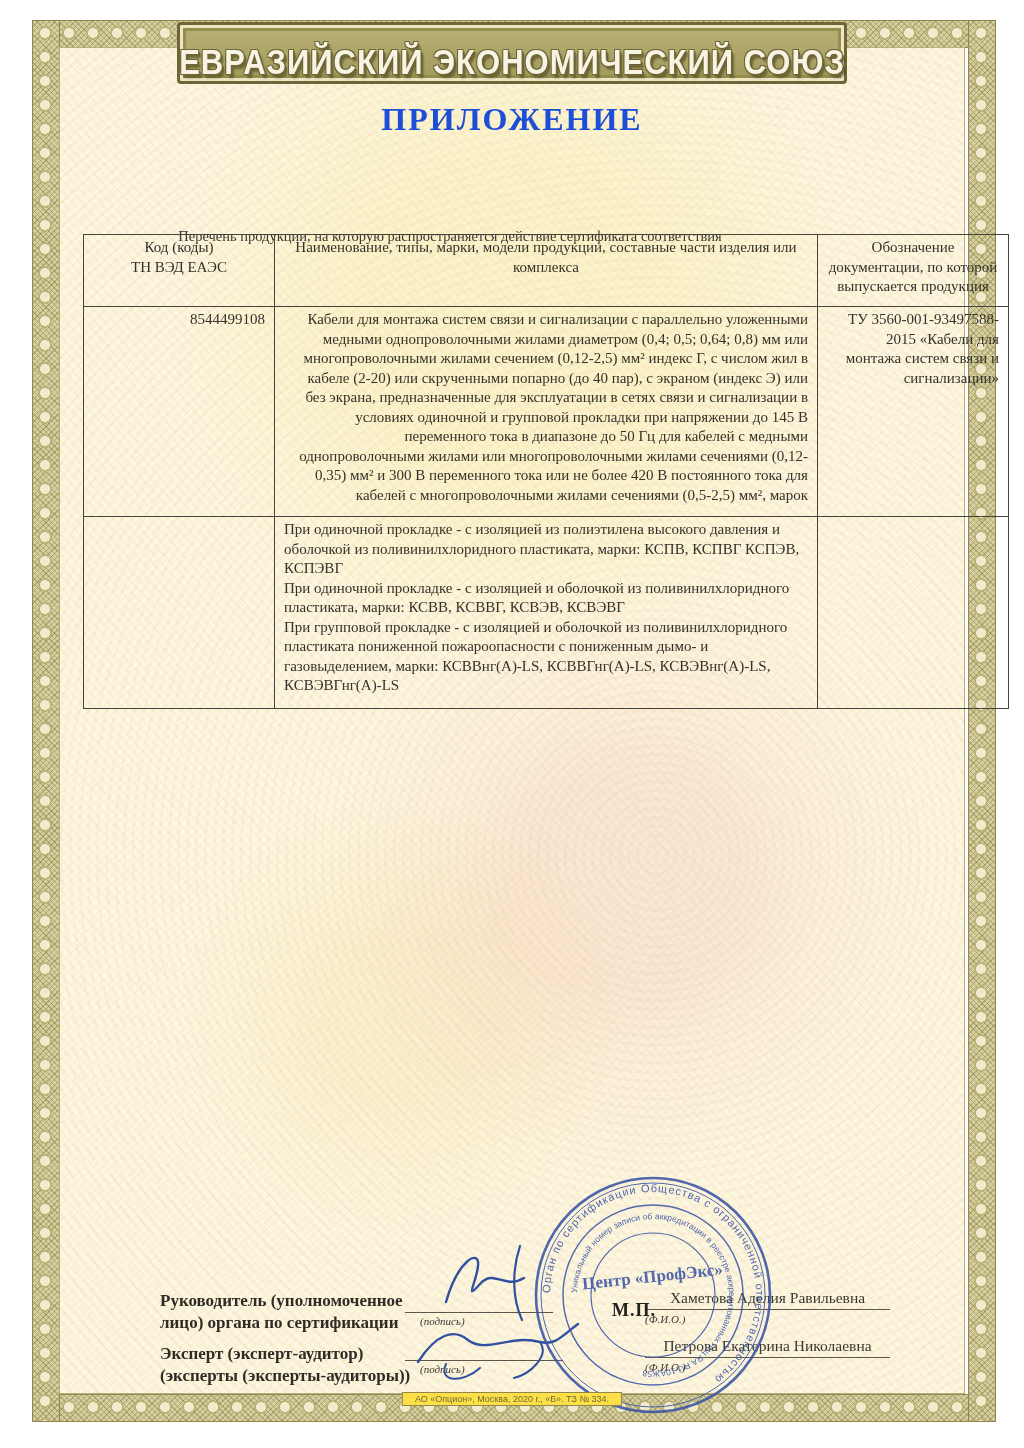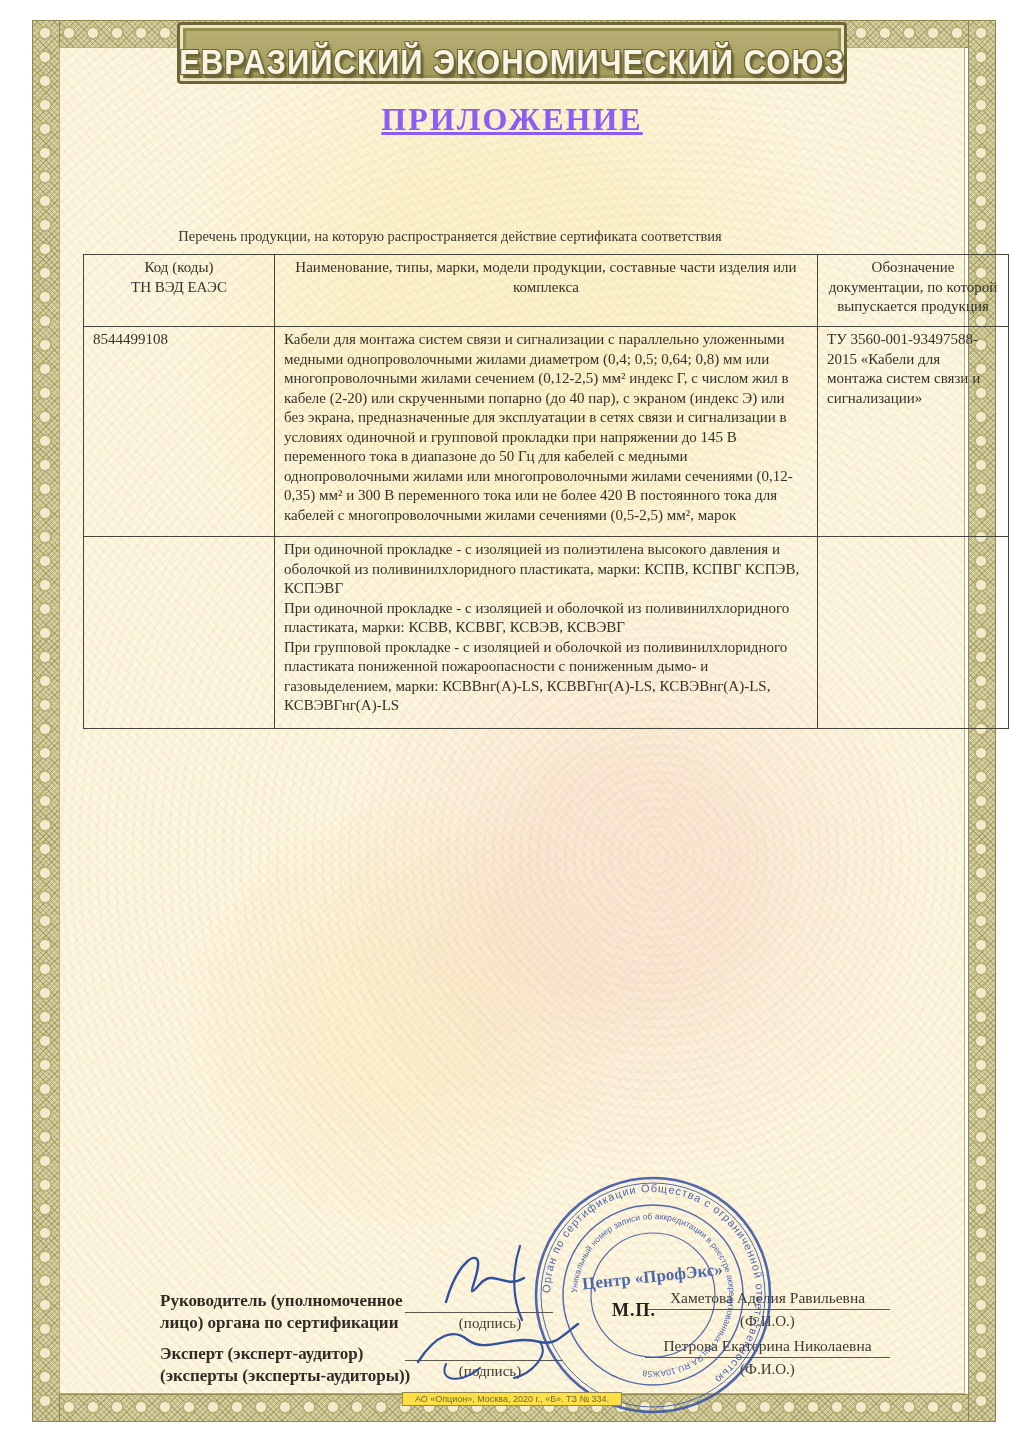--- a/index.html
+++ b/index.html
@@ -35,47 +35,47 @@
     box-shadow:inset 0 0 0 3px #ece6c4, inset 0 0 0 6px #968e4c;
     display:flex;align-items:flex-end;justify-content:center;}
   .banner-text{font-family:"Liberation Sans", sans-serif;font-weight:700;font-size:31px;letter-spacing:1px;
     color:#f8f4e4;white-space:nowrap;transform:scaleY(1.12);
     text-shadow:-1px -1px 0 #6e6636, 1px -1px 0 #6e6636, -1px 1px 0 #6e6636, 2px 2px 0 #6e6636, 3px 3px 2px rgba(60,55,20,.55);}
 
   .abs{position:absolute;z-index:5;}
   .pre-line{white-space:pre-line;}
 
   
-  .doc-title{left:0;top:101px;width:1024px;text-align:center;font-size:32px;font-weight:700;letter-spacing:2px;color:#8b5cf6;text-decoration:underline;}
+  .doc-title{left:0;top:101px;width:1024px;text-align:center;font-size:32px;font-weight:700;letter-spacing:2px;color:#1d4ed8;}
   .cert-line{left:214px;top:153px;display:flex;align-items:flex-end;}
   .cert-label{font-size:21px;font-weight:700;letter-spacing:1px;color:#3a3830;white-space:nowrap;}
   .cert-number{font-size:19px;color:#45423a;white-space:nowrap;margin-left:12px;
     border-bottom:1.5px solid #6b675c;padding:0 14px 3px 4px;}
   .series-line{left:630px;top:190px;display:flex;align-items:baseline;font-size:19px;}
   .series-value{color:#a01d15;font-weight:700;font-size:20px;margin-left:24px;}
   .number-sign{margin-left:32px;font-size:19px;}
   .form-number{font-family:"DejaVu Sans Mono", monospace;font-weight:700;font-size:20px;letter-spacing:4px;
     color:#b13227;margin-left:14px;}
   .intro-line{left:0;top:228px;width:900px;text-align:center;font-size:14.5px;color:#3a3830;}
 
   
-  table.products{position:absolute;left:83px;top:254px;width:872px;z-index:5;border-collapse:collapse;
+  table.products{position:absolute;left:83px;top:234px;width:872px;z-index:5;border-collapse:collapse;
     font-size:15px;line-height:1.3;color:#343229;table-layout:fixed;}
   table.products td{border:1px solid #45433a;vertical-align:top;padding:3px 9px 6px 9px;}
   td.c1{width:172px;} td.c2{width:524px;} td.c3{width:172px;}
   .th-cell{text-align:center;padding-top:5px;}
   .hdr-row td{height:62px;}
-  .row1 td{height:200px;}
+  .row1 td{height:200px;text-align:right;}
   .row2 td{height:182px;}
   .cell-par{margin:0 0 0 0;}
 
   
   .sig-label{font-size:17px;font-weight:700;color:#2e2c25;line-height:1.3;}
   .sig-rule{border-bottom:1px solid #5b574c;}
-  .caption{font-size:15px;color:#3c3a32;text-align:center;}
+  .caption{font-size:11px;color:#3c3a32;font-style:italic;}
   .name{font-size:15.5px;color:#3a3830;text-align:center;white-space:nowrap;}
   .mp{font-size:18px;font-weight:700;letter-spacing:1px;color:#23221d;}
 
   
   .stamp-svg{position:absolute;left:528px;top:1170px;z-index:7;opacity:.88;}
   .ink-svg{position:absolute;z-index:7;}
 
   
   .imprint{position:absolute;left:50%;transform:translateX(-50%);top:1392px;z-index:8;
     background:#fde047;border:1px solid #8f874e;padding:1px 12px;

